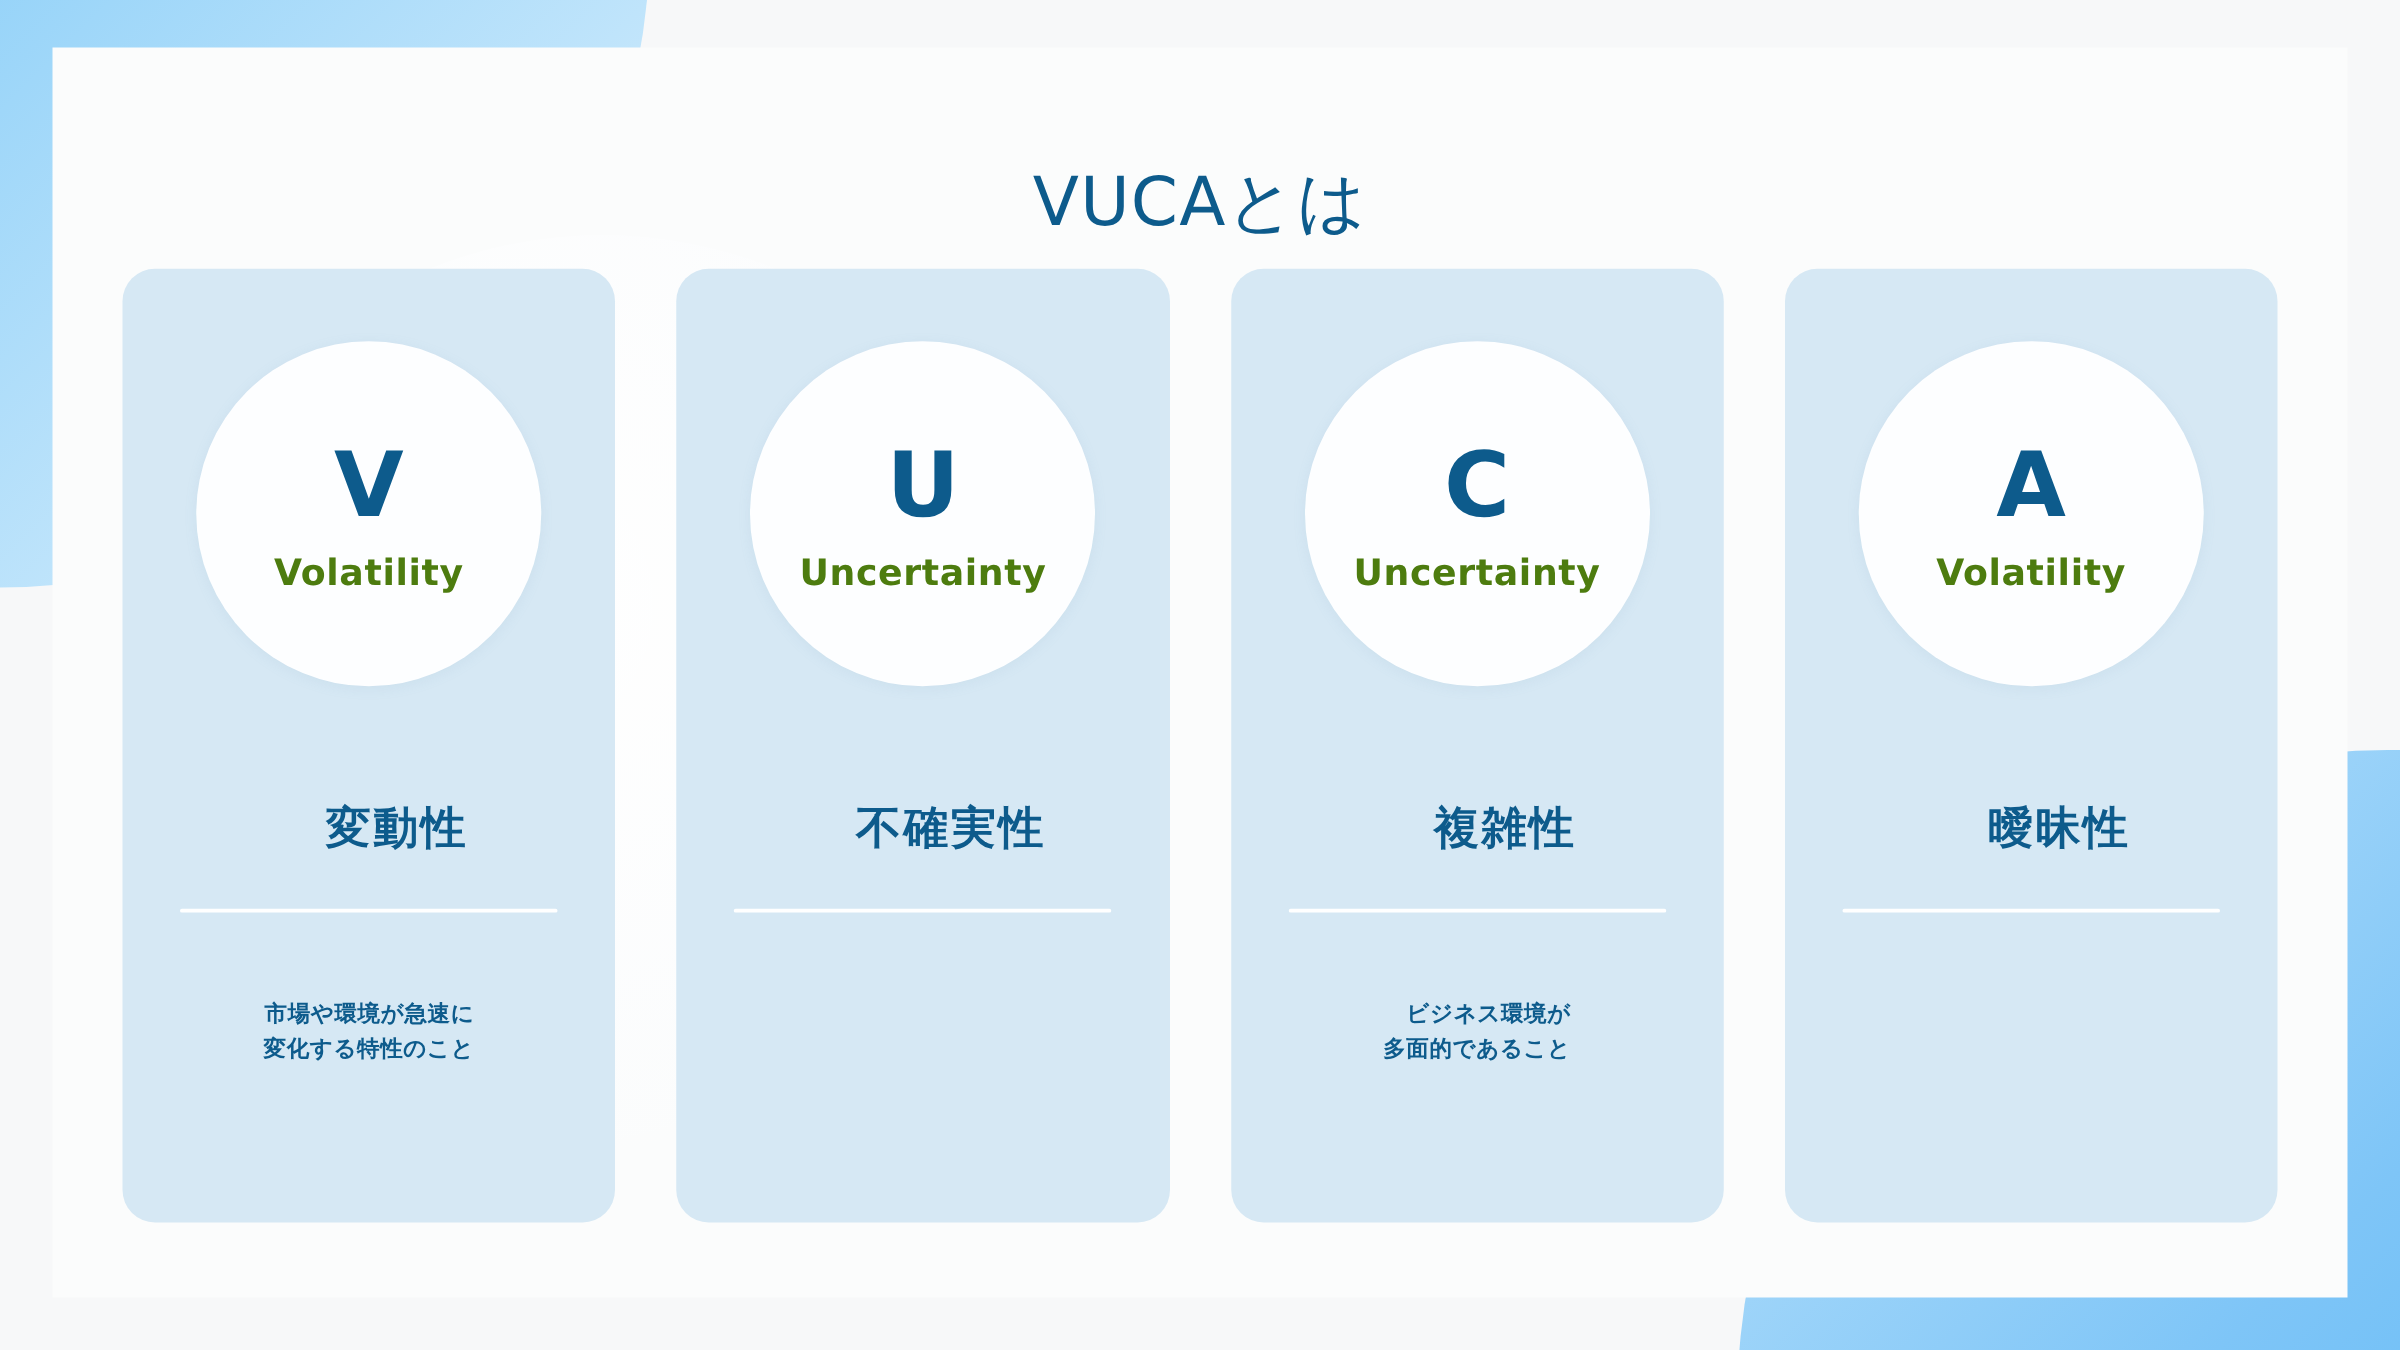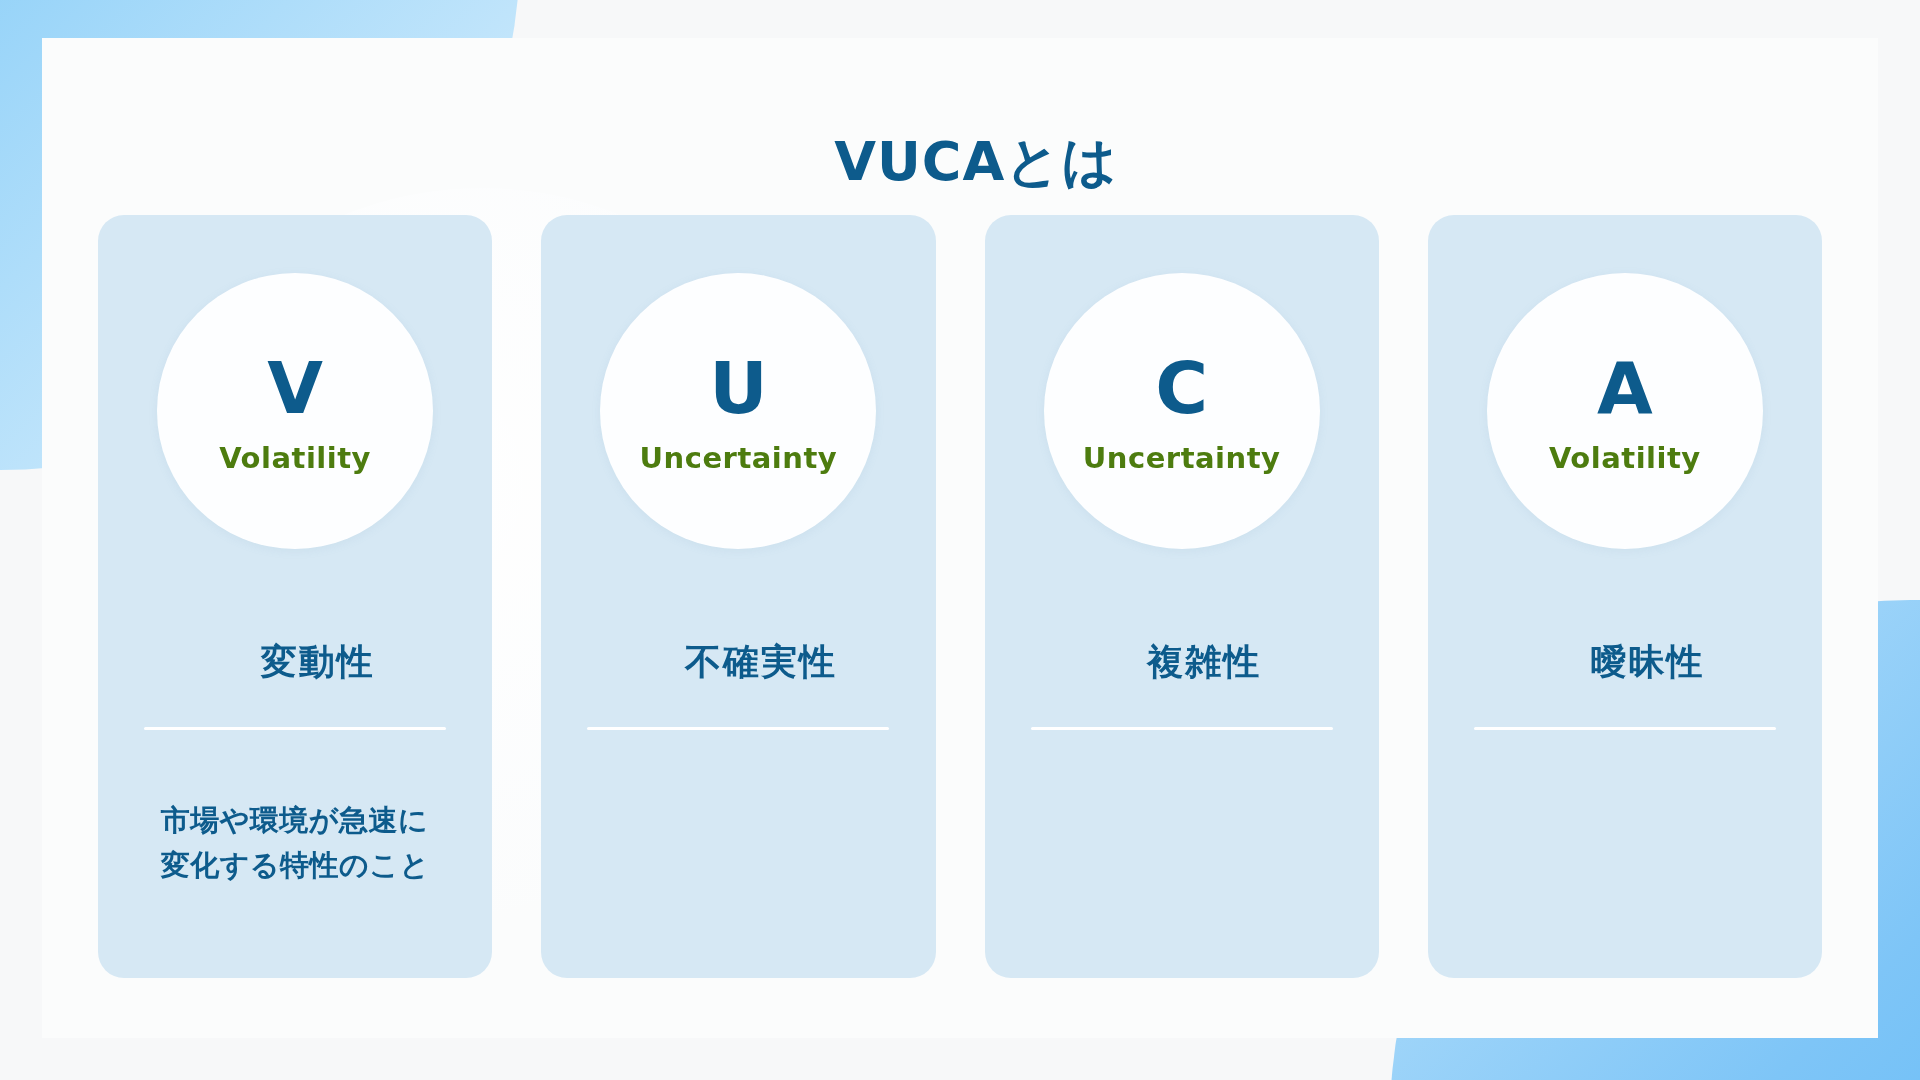--- a/index.html
+++ b/index.html
@@ -66,24 +66,23 @@
     pointer-events: none;
   }
 
   #page-title {
     position: absolute;
     left: 0;
     top: 88px;
     width: 1836px;
     text-align: center;
     font-size: 54px;
-    font-weight: bold;
+    font-weight: normal;
     letter-spacing: 1px;
     color: #0d5b8c;
-    padding-left: 16px;
   }
 
   
   #cards {
     position: absolute;
     left: 56px;
     top: 177px;
     width: 1724px;
     height: 763px;
     display: flex;
@@ -141,25 +140,25 @@
   .divider {
     width: 302px;
     height: 3px;
     background: #ffffff;
     border-radius: 2px;
     margin-top: 40px;
   }
 
   .card-desc {
     margin-top: 68px;
-    font-size: 29px;
+    font-size: 18px;
     font-weight: bold;
     line-height: 1.55;
     color: #0d5b8c;
-    text-align: left;
+    text-align: right;
     letter-spacing: 0.5px;
     white-space: pre-line;
   }
 </style>
 </head>
 <body>
 
 <div id="stage">
 
   <div class="bg-blob" id="blob-top-left"></div>
@@ -193,20 +192,22 @@
         <div class="divider"></div>
       </div>
 
       <div class="card">
         <div class="circle">
           <div class="card-letter">C</div>
           <div class="card-word">Uncertainty</div>
         </div>
         <div class="card-jp-title">複雑性</div>
         <div class="divider"></div>
+        <div class="card-desc">ビジネス環境が
+多面的であること</div>
       </div>
 
       <div class="card">
         <div class="circle">
           <div class="card-letter">A</div>
           <div class="card-word">Volatility</div>
         </div>
         <div class="card-jp-title">曖昧性</div>
         <div class="divider"></div>
       </div>

